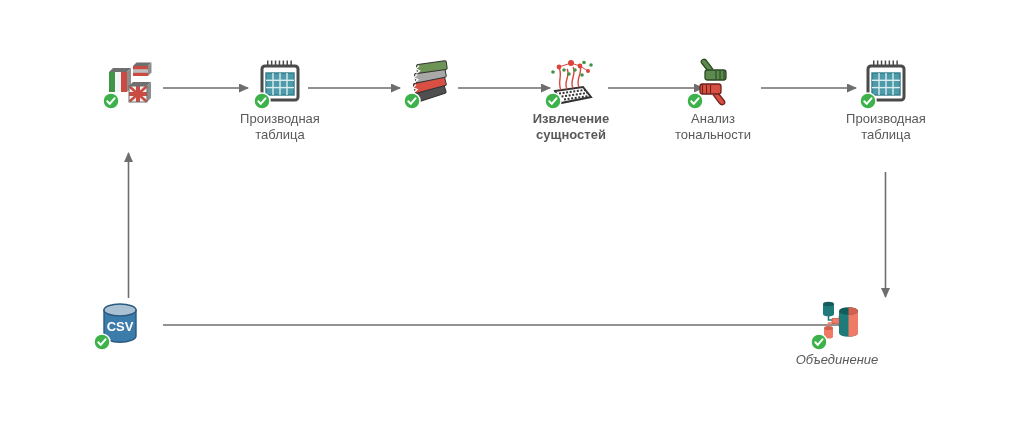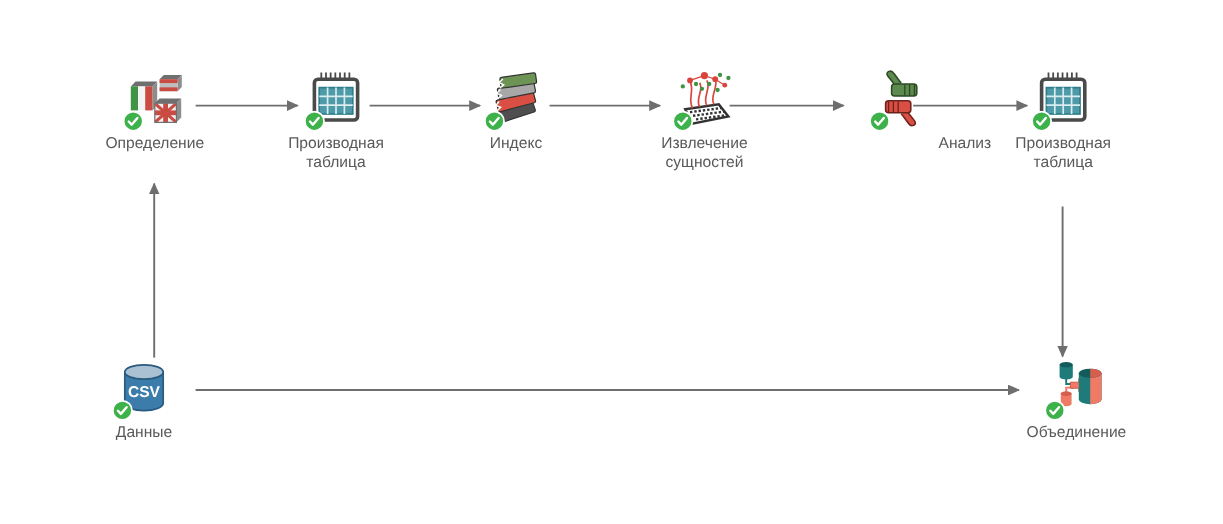--- a/index.html
+++ b/index.html
@@ -63,21 +63,20 @@
         <rect x="31" y="28" width="4" height="16" fill="#c94b42"></rect>
         <rect x="24" y="34" width="18" height="4" fill="#c94b42"></rect>
         <rect x="24" y="28" width="18" height="16" fill="none" stroke="#6f6f6f" stroke-width="1"></rect>
       </svg>
       <svg class="badge" viewBox="0 0 18 18">
         <circle cx="9" cy="9" r="8" fill="#3db24a" stroke="#ffffff" stroke-width="1.5"></circle>
         <path d="M5.3,9.3 l2.4,2.6 l4.8,-5.6" stroke="#ffffff" stroke-width="2" fill="none" stroke-linecap="round" stroke-linejoin="round"></path>
       </svg>
     </div>
     <div class="label">
-      <span>Определение</span>
     </div>
   </div>
 
   <div class="node" style="left:205px;top:58px;">
     <div class="icon-wrap">
       <svg class="icon" viewBox="0 0 48 48">
         <line x1="11" y1="5.5" x2="38" y2="5.5" stroke="#4a4a4a" stroke-width="6" stroke-dasharray="1.5 2.4"></line>
         <rect x="6" y="8" width="36" height="34" rx="3" fill="#ffffff" stroke="#4a4a4a" stroke-width="3"></rect>
         <rect x="10" y="15" width="28" height="22" fill="#4f9aa8" stroke="#2e7d8a" stroke-width="1.4"></rect>
         <g stroke="#d9ecef" stroke-width="1.4">
@@ -116,26 +115,23 @@
         <g transform="rotate(-8 26 10)">
           <rect x="11" y="4.5" width="30" height="9" rx="1.5" fill="#6e9455" stroke="#333333" stroke-width="1"></rect>
           <path d="M13.5,6 l-3.5,2.5 l3.5,2.5 l-3.5,2" stroke="#ffffff" stroke-width="1.2" fill="none"></path>
         </g>
       </svg>
       <svg class="badge" viewBox="0 0 18 18">
         <circle cx="9" cy="9" r="8" fill="#3db24a" stroke="#ffffff" stroke-width="1.5"></circle>
         <path d="M5.3,9.3 l2.4,2.6 l4.8,-5.6" stroke="#ffffff" stroke-width="2" fill="none" stroke-linecap="round" stroke-linejoin="round"></path>
       </svg>
     </div>
-    <div class="label">
-      <span>Индекс</span>
-    </div>
-  </div>
-
-  <div class="node" style="left:512px;top:58px;">
+  </div>
+
+  <div class="node" style="left:496px;top:58px;font-weight:bold;">
     <div class="icon-wrap">
       <svg class="icon" viewBox="0 0 48 48">
         <polygon points="8,33 36,29 44,39 14,45" fill="#ffffff" stroke="#333333" stroke-width="2"></polygon>
         <line x1="12" y1="35.5" x2="38" y2="32" stroke="#333333" stroke-width="2" stroke-dasharray="2 1.6"></line>
         <line x1="14.5" y1="38.5" x2="40.5" y2="35" stroke="#333333" stroke-width="2" stroke-dasharray="2 1.6"></line>
         <line x1="17" y1="41.5" x2="42.5" y2="38" stroke="#333333" stroke-width="2" stroke-dasharray="2 1.6"></line>
         <g fill="none" stroke="#d9453c" stroke-width="1.4">
           <path d="M14,32 C10,24 16,17 12,10"></path>
           <path d="M20,31 C16,24 24,17 20,11"></path>
           <path d="M26,30 C22,23 30,16 26,9"></path>
@@ -166,21 +162,21 @@
         <circle cx="9" cy="9" r="8" fill="#3db24a" stroke="#ffffff" stroke-width="1.5"></circle>
         <path d="M5.3,9.3 l2.4,2.6 l4.8,-5.6" stroke="#ffffff" stroke-width="2" fill="none" stroke-linecap="round" stroke-linejoin="round"></path>
       </svg>
     </div>
     <div class="label">
       <span>Извлечение</span>
       <span>сущностей</span>
     </div>
   </div>
 
-  <div class="node" style="left:676px;top:58px;text-align:right;">
+  <div class="node" style="left:638px;top:58px;">
     <div class="icon-wrap">
       <svg class="icon" viewBox="0 0 48 48">
 
         <g>
           <path d="M19,13 L13,5.5 q-2,-2.8 0.8,-4 q2.4,-1 4.2,1.8 l6,8" fill="#5d8a4e" stroke="#2d4a24" stroke-width="1.3"></path>
           <rect x="16" y="12" width="21" height="10" rx="2.5" fill="#5d8a4e" stroke="#2d4a24" stroke-width="1.3"></rect>
           <line x1="27" y1="12.5" x2="27" y2="21.5" stroke="#2d4a24" stroke-width="1.1"></line>
           <line x1="31" y1="12.5" x2="31" y2="21.5" stroke="#2d4a24" stroke-width="1.1"></line>
           <line x1="35" y1="12.5" x2="35" y2="21.5" stroke="#2d4a24" stroke-width="1.1"></line>
         </g>
@@ -193,20 +189,21 @@
           <line x1="21.5" y1="26.5" x2="21.5" y2="35.5" stroke="#6e221c" stroke-width="1.1"></line>
         </g>
       </svg>
       <svg class="badge" viewBox="0 0 18 18">
         <circle cx="9" cy="9" r="8" fill="#3db24a" stroke="#ffffff" stroke-width="1.5"></circle>
         <path d="M5.3,9.3 l2.4,2.6 l4.8,-5.6" stroke="#ffffff" stroke-width="2" fill="none" stroke-linecap="round" stroke-linejoin="round"></path>
       </svg>
     </div>
     <div class="label">
       <span>Анализ</span>
+      <span>тональности</span>
     </div>
   </div>
 
   <div class="node" style="left:811px;top:58px;">
     <div class="icon-wrap">
       <svg class="icon" viewBox="0 0 48 48">
         <line x1="11" y1="5.5" x2="38" y2="5.5" stroke="#4a4a4a" stroke-width="6" stroke-dasharray="1.5 2.4"></line>
         <rect x="6" y="8" width="36" height="34" rx="3" fill="#ffffff" stroke="#4a4a4a" stroke-width="3"></rect>
         <rect x="10" y="15" width="28" height="22" fill="#4f9aa8" stroke="#2e7d8a" stroke-width="1.4"></rect>
         <g stroke="#d9ecef" stroke-width="1.4">
@@ -233,26 +230,23 @@
       <svg class="icon" viewBox="0 0 48 48">
         <path d="M8,11 v26 a16,6.2 0 0 0 32,0 v-26 Z" fill="#3c7cab" stroke="#2a5a80" stroke-width="1.4"></path>
         <ellipse cx="24" cy="11" rx="16" ry="6" fill="#a9c1d3" stroke="#2a5a80" stroke-width="1.4"></ellipse>
         <text x="24" y="31.5" text-anchor="middle" font-family="Liberation Sans, sans-serif" font-size="13" font-weight="bold" fill="#ffffff">CSV</text>
       </svg>
       <svg class="badge" viewBox="0 0 18 18">
         <circle cx="9" cy="9" r="8" fill="#3db24a" stroke="#ffffff" stroke-width="1.5"></circle>
         <path d="M5.3,9.3 l2.4,2.6 l4.8,-5.6" stroke="#ffffff" stroke-width="2" fill="none" stroke-linecap="round" stroke-linejoin="round"></path>
       </svg>
     </div>
-    <div class="label">
-      <span>Данные</span>
-    </div>
-  </div>
-
-  <div class="node" style="left:822px;top:299px;">
+  </div>
+
+  <div class="node" style="left:762px;top:299px;font-style:italic;">
     <div class="icon-wrap">
       <svg class="icon" viewBox="0 0 48 48">
         <defs>
           <clipPath id="join-right-half">
               <rect x="35.5" y="2" width="14" height="44"></rect>
             </clipPath>
         </defs>
 
         <path d="M15.5,16 v5 h7" stroke="#1f7a7a" stroke-width="1.6" fill="none"></path>
         <path d="M15.5,30 v-6 h7" stroke="#ef7b66" stroke-width="1.6" fill="none"></path>

